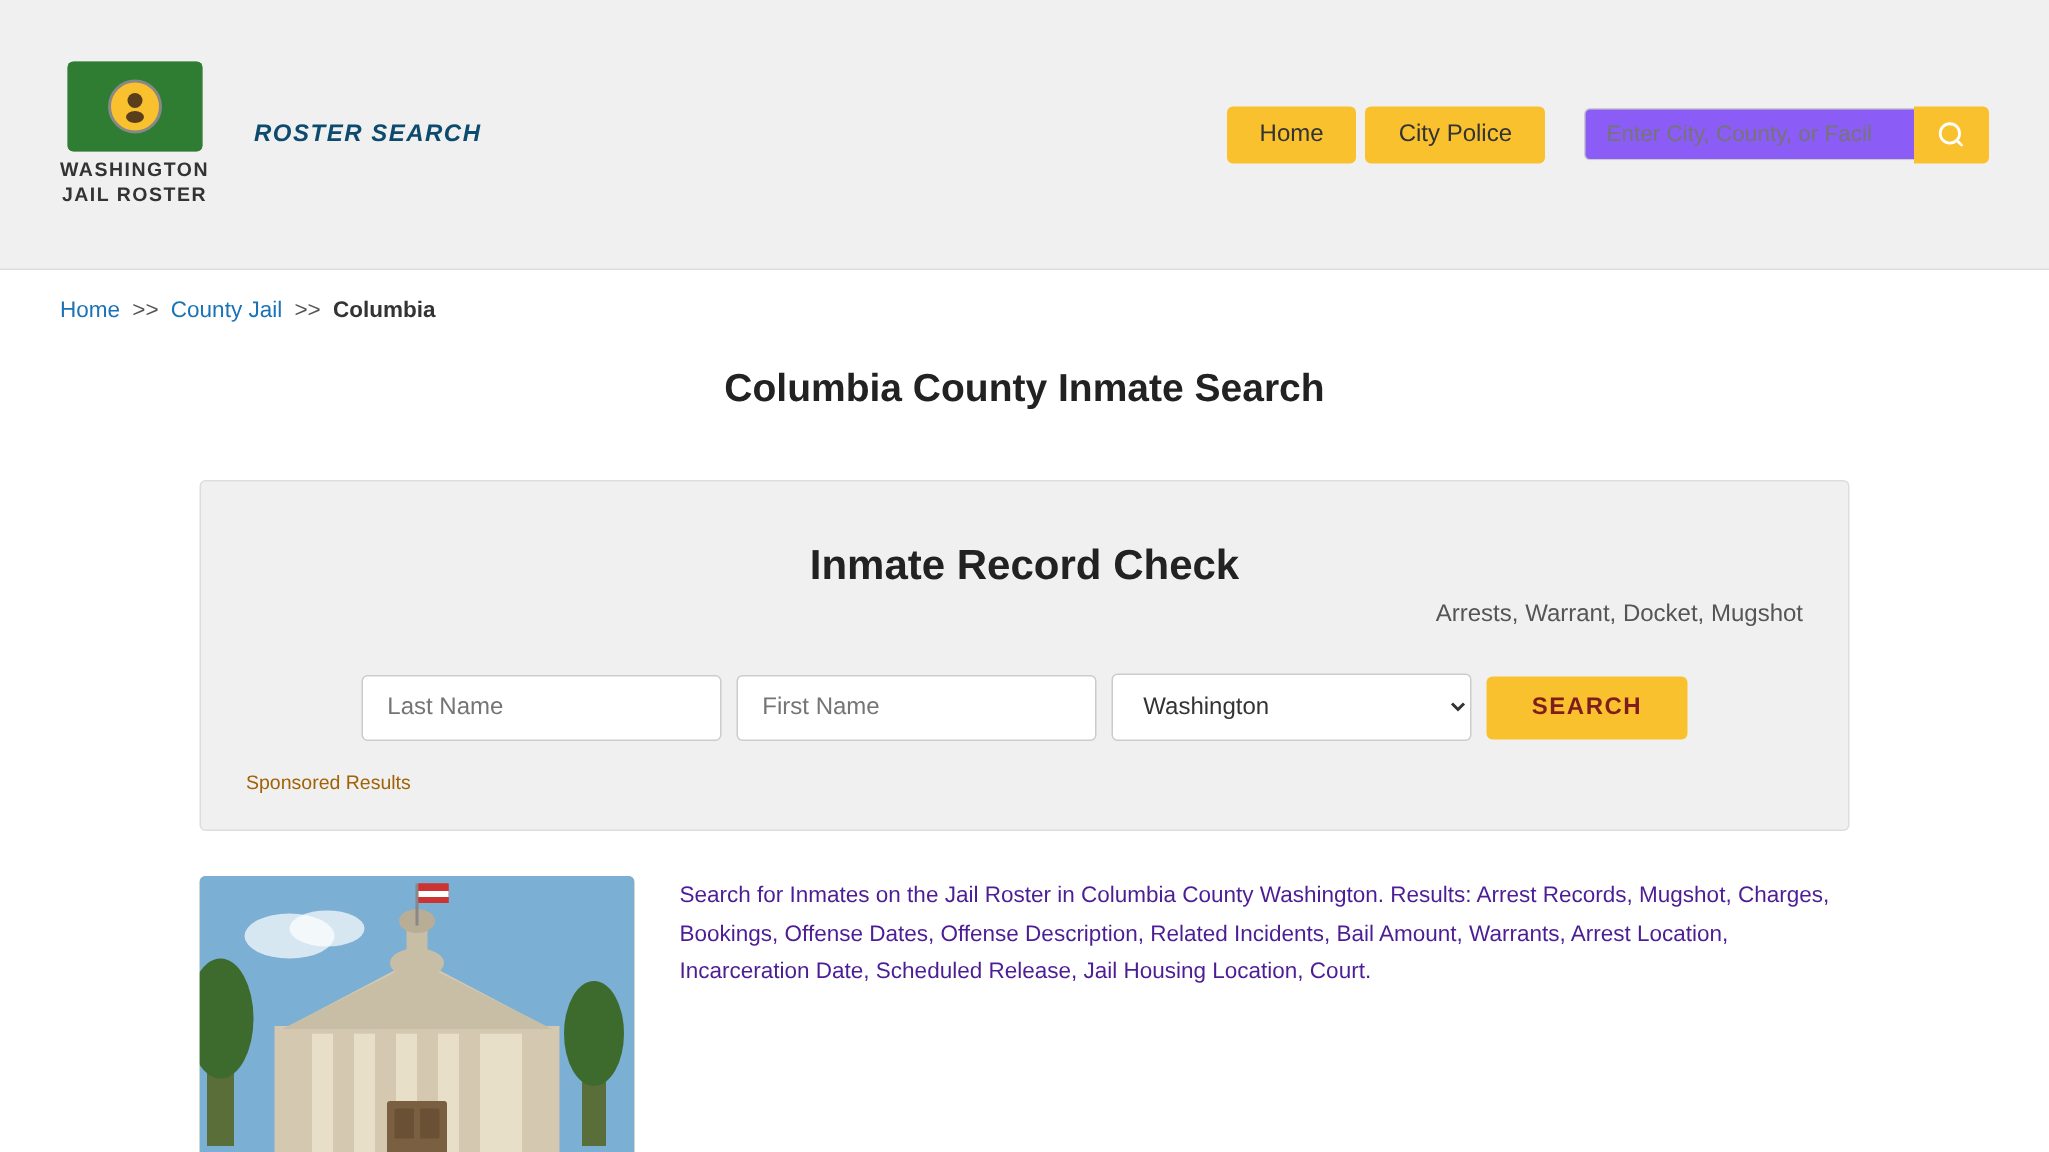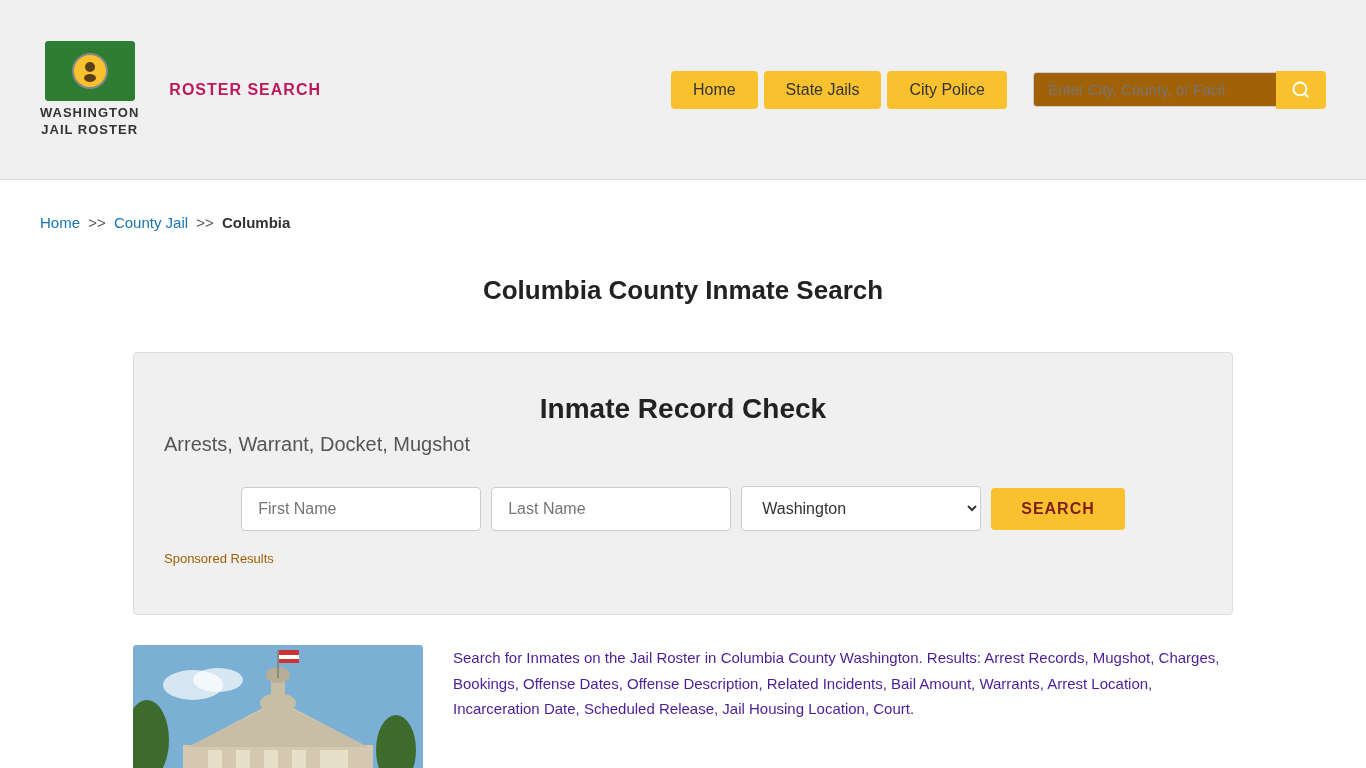--- a/index.html
+++ b/index.html
@@ -57,22 +57,23 @@
       color: #333;
       letter-spacing: 1px;
       margin-top: 4px;
       line-height: 1.3;
       font-family: Arial, sans-serif;
     }
     .roster-search-label {
       font-family: Arial, sans-serif;
       font-size: 16px;
       font-weight: bold;
-      color: #be185d;
+      color: #0c4a6e;
       letter-spacing: 1px;
+      font-style: italic;
     }
     .header-nav {
       display: flex;
       gap: 6px;
       margin-left: auto;
       align-items: center;
     }
     .nav-btn {
       background: #f9c12e;
       border: none;
@@ -91,39 +92,39 @@
       align-items: center;
       margin-left: 20px;
     }
     .search-input {
       padding: 8px 14px;
       font-size: 15px;
       border: 1px solid #ccc;
       border-right: none;
       border-radius: 4px 0 0 4px;
       outline: none;
-      width: 243px;
-      font-family: Arial, sans-serif;
-      background: #a16207;
+      width: 220px;
+      font-family: Arial, sans-serif;
+      background: #8b5cf6;
     }
     .search-btn {
       background: #f9c12e;
       border: none;
       padding: 10px 16px;
       cursor: pointer;
       border-radius: 0 4px 4px 0;
       display: flex;
       align-items: center;
       justify-content: center;
     }
     .search-btn svg { width: 18px; height: 18px; fill: #fff; }
 
     
     .breadcrumb {
-      padding: 34px 40px;
+      padding: 18px 40px;
       font-family: Arial, sans-serif;
       font-size: 15px;
     }
     .breadcrumb a { color: #1a73b5; text-decoration: none; }
     .breadcrumb span { color: #555; margin: 0 4px; }
     .breadcrumb strong { color: #333; font-weight: bold; }
 
     
     .main { padding: 10px 40px 40px; }
     .page-title {
@@ -133,37 +134,37 @@
       color: #222;
       margin-bottom: 46px;
       font-family: Arial, sans-serif;
     }
 
     
     .record-check-box {
       background: #f0f0f0;
       border: 1px solid #ddd;
       border-radius: 4px;
-      padding: 40px 30px 48px;
+      padding: 40px 30px 24px;
       margin-bottom: 30px;
       max-width: 1100px;
       margin-left: auto;
       margin-right: auto;
     }
     .record-check-title {
       text-align: center;
       font-size: 28px;
       font-weight: bold;
       color: #222;
       margin-bottom: 8px;
       font-family: Arial, sans-serif;
     }
     .record-check-subtitle {
-      text-align: left;
-      font-size: 20px;
+      text-align: right;
+      font-size: 16px;
       color: #555;
       margin-bottom: 30px;
       font-family: Arial, sans-serif;
     }
     .search-form {
       display: flex;
       gap: 10px;
       align-items: center;
       justify-content: center;
       flex-wrap: wrap;
@@ -261,21 +262,20 @@
     <div class="logo-text">
       <span>WASHINGTON</span><br>
       <span>JAIL ROSTER</span>
     </div>
   </a>
 
   <span class="roster-search-label">ROSTER SEARCH</span>
 
   <nav class="header-nav">
     <a class="nav-btn" href="#">Home</a>
-    <a class="nav-btn" href="#">State Jails</a>
     <a class="nav-btn" href="#">City Police</a>
 
     <div class="search-area">
       <input type="text" class="search-input" placeholder="Enter City, County, or Facil" style="">
       <button class="search-btn">
         <svg viewBox="0 0 24 24">
           <path d="M21 21l-4.35-4.35M16.65 16.65A7.5 7.5 0 1 0 4.5 4.5a7.5 7.5 0 0 0 12.15 12.15z" stroke="#fff" stroke-width="2.5" fill="none" stroke-linecap="round"></path>
         </svg>
       </button>
     </div>
@@ -291,22 +291,22 @@
 </div>
 
 <main class="main">
   <h1 class="page-title">Columbia County Inmate Search</h1>
 
   <div class="record-check-box">
     <h2 class="record-check-title">Inmate Record Check</h2>
     <p class="record-check-subtitle">Arrests, Warrant, Docket, Mugshot</p>
 
     <div class="search-form">
+      <input type="text" class="form-input" placeholder="Last Name" style="">
       <input type="text" class="form-input" placeholder="First Name" style="">
-      <input type="text" class="form-input" placeholder="Last Name" style="">
       <select class="form-select" id="state-select">
       <option value="Alabama">Alabama</option><option value="Alaska">Alaska</option><option value="Arizona">Arizona</option><option value="Arkansas">Arkansas</option><option value="California">California</option><option value="Colorado">Colorado</option><option value="Connecticut">Connecticut</option><option value="Delaware">Delaware</option><option value="Florida">Florida</option><option value="Georgia">Georgia</option><option value="Hawaii">Hawaii</option><option value="Idaho">Idaho</option><option value="Illinois">Illinois</option><option value="Indiana">Indiana</option><option value="Iowa">Iowa</option><option value="Kansas">Kansas</option><option value="Kentucky">Kentucky</option><option value="Louisiana">Louisiana</option><option value="Maine">Maine</option><option value="Maryland">Maryland</option><option value="Massachusetts">Massachusetts</option><option value="Michigan">Michigan</option><option value="Minnesota">Minnesota</option><option value="Mississippi">Mississippi</option><option value="Missouri">Missouri</option><option value="Montana">Montana</option><option value="Nebraska">Nebraska</option><option value="Nevada">Nevada</option><option value="New Hampshire">New Hampshire</option><option value="New Jersey">New Jersey</option><option value="New Mexico">New Mexico</option><option value="New York">New York</option><option value="North Carolina">North Carolina</option><option value="North Dakota">North Dakota</option><option value="Ohio">Ohio</option><option value="Oklahoma">Oklahoma</option><option value="Oregon">Oregon</option><option value="Pennsylvania">Pennsylvania</option><option value="Rhode Island">Rhode Island</option><option value="South Carolina">South Carolina</option><option value="South Dakota">South Dakota</option><option value="Tennessee">Tennessee</option><option value="Texas">Texas</option><option value="Utah">Utah</option><option value="Vermont">Vermont</option><option value="Virginia">Virginia</option><option value="Washington" selected="">Washington</option><option value="West Virginia">West Virginia</option><option value="Wisconsin">Wisconsin</option><option value="Wyoming">Wyoming</option></select>
       <button class="search-submit-btn">SEARCH</button>
     </div>
 
     <div class="sponsored-results">Sponsored Results</div>
   </div>
 
   <div class="bottom-section">
     <div class="courthouse-img">

